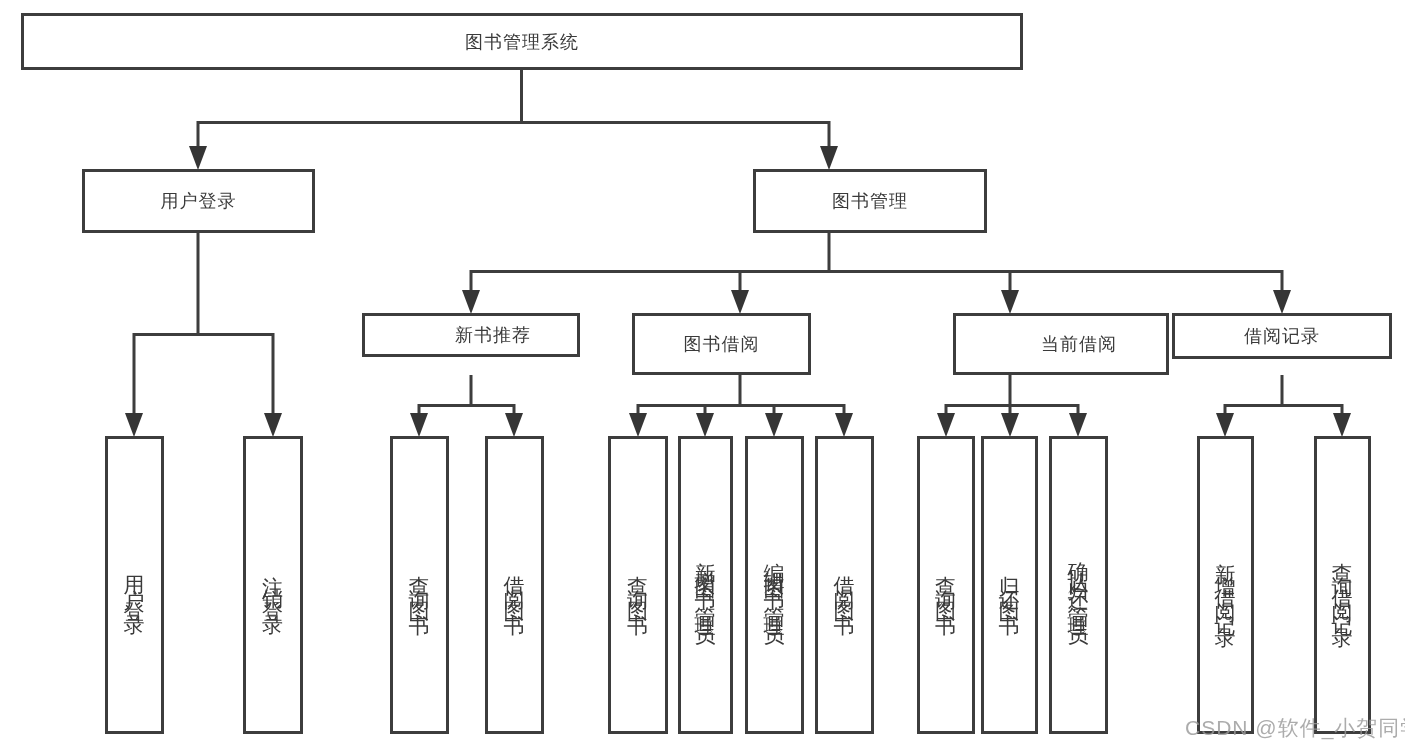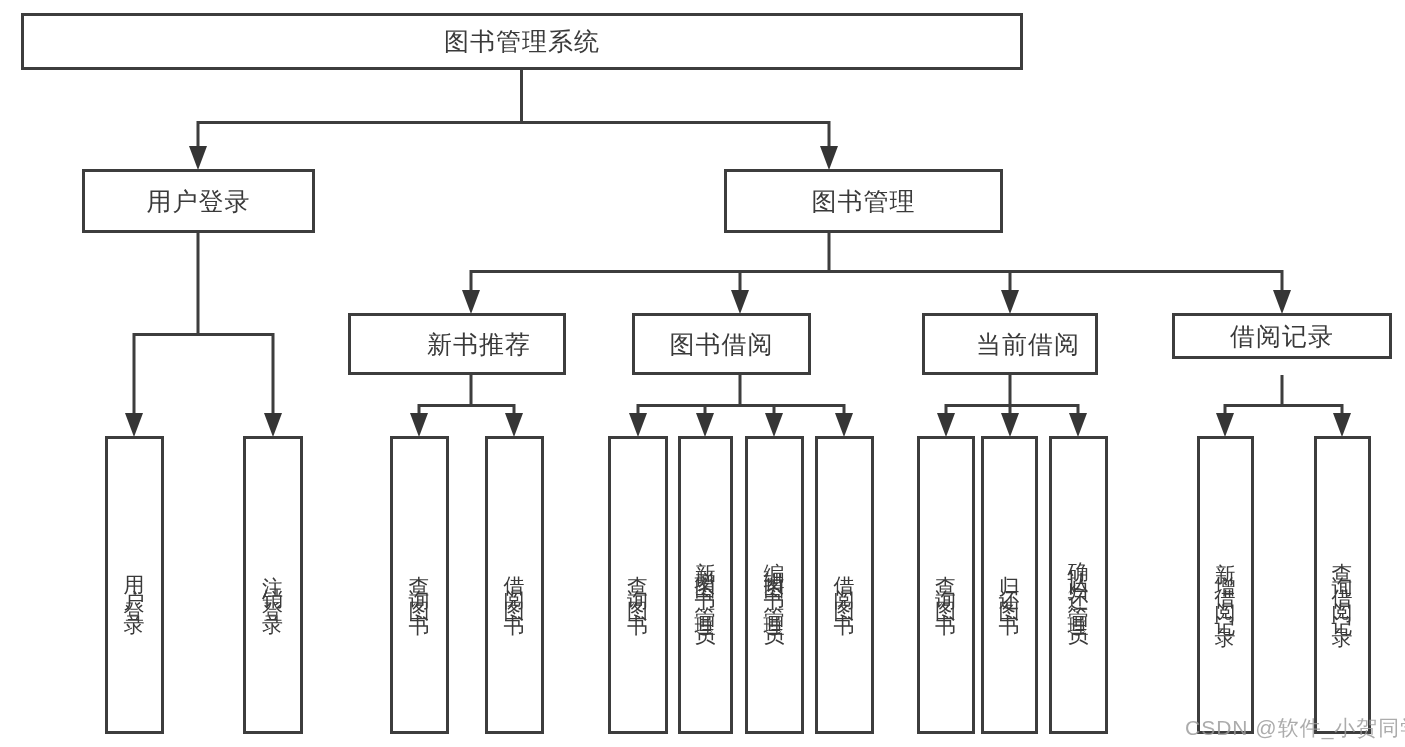--- a/index.html
+++ b/index.html
@@ -5,21 +5,21 @@
   html,body { margin:0; padding:0; background:#fff; }
   .stage {
     position:relative; width:1405px; height:747px; background:#ffffff;
     font-family:"Liberation Sans","DejaVu Sans",sans-serif; color:#3a3a3a; overflow:hidden;
   }
   .box {
     position:absolute; box-sizing:border-box; background:#ffffff;
     border:3px solid #3d3d3d; display:flex; align-items:center; justify-content:center;
     text-align:center; line-height:1;
   }
-  .h { font-size:25px; letter-spacing:1px;text-align:right; }
+  .h { font-size:18px; letter-spacing:1px;text-align:right; }
   .v { writing-mode:vertical-rl; text-orientation:mixed; font-size:21px; letter-spacing:13px; }
   .v.long { letter-spacing:9px; }
   svg.connectors { position:absolute; left:0; top:0; display:block; }
   .watermark {
     position:absolute; left:1185px; top:714px; font-size:21px; letter-spacing:1px;
     color:#9a9a9a; opacity:0.82; white-space:nowrap; z-index:5;
   }
 </style>
 </head>
 <body>
@@ -62,25 +62,25 @@
       <path d="M1010,437 l-9,-24 h18 z"></path>
       <path d="M1078,437 l-9,-24 h18 z"></path>
       <path d="M1225,437 l-9,-24 h18 z"></path>
       <path d="M1342,437 l-9,-24 h18 z"></path>
     </g>
   </svg>
 
   <div class="box h" style="left:21px; top:13px; width:1002px; height:57px;">图书管理系统</div>
 
   <div class="box h" style="left:82px; top:169px; width:233px; height:64px;">用户登录</div>
-  <div class="box h" style="left:724px; top:169px; width:279px; height:64px;">图书管理</div>
+  <div class="box h" style="left:753px; top:169px; width:234px; height:64px;">图书管理</div>
 
-  <div class="box h" style="left:348px; top:313px; width:218px; height:62px;padding-left:44px;">新书推荐</div>
+  <div class="box h" style="left:362px; top:313px; width:218px; height:44px;padding-left:44px;">新书推荐</div>
   <div class="box h" style="left:632px; top:313px; width:179px; height:62px;">图书借阅</div>
-  <div class="box h" style="left:922px; top:313px; width:176px; height:62px;padding-left:36px;">当前借阅</div>
+  <div class="box h" style="left:953px; top:313px; width:216px; height:62px;padding-left:36px;">当前借阅</div>
   <div class="box h" style="left:1172px; top:313px; width:220px; height:46px;">借阅记录</div>
 
   <div class="box v" style="left:105px; top:436px; width:59px; height:298px;">用户登录</div>
   <div class="box v" style="left:243px; top:436px; width:60px; height:298px;">注销登录</div>
 
   <div class="box v" style="left:390px; top:436px; width:59px; height:298px;">查询图书</div>
   <div class="box v" style="left:485px; top:436px; width:59px; height:298px;">借阅图书</div>
 
   <div class="box v" style="left:608px; top:436px; width:60px; height:298px;">查询图书</div>
   <div class="box v long" style="left:678px; top:436px; width:55px; height:298px;">新增图书（管理员）</div>

